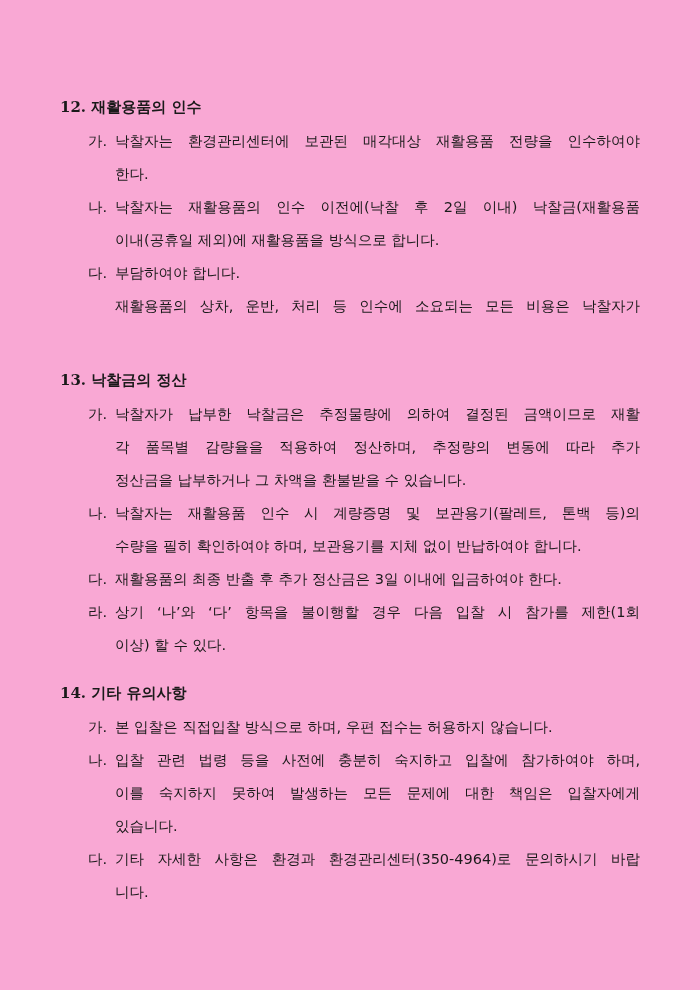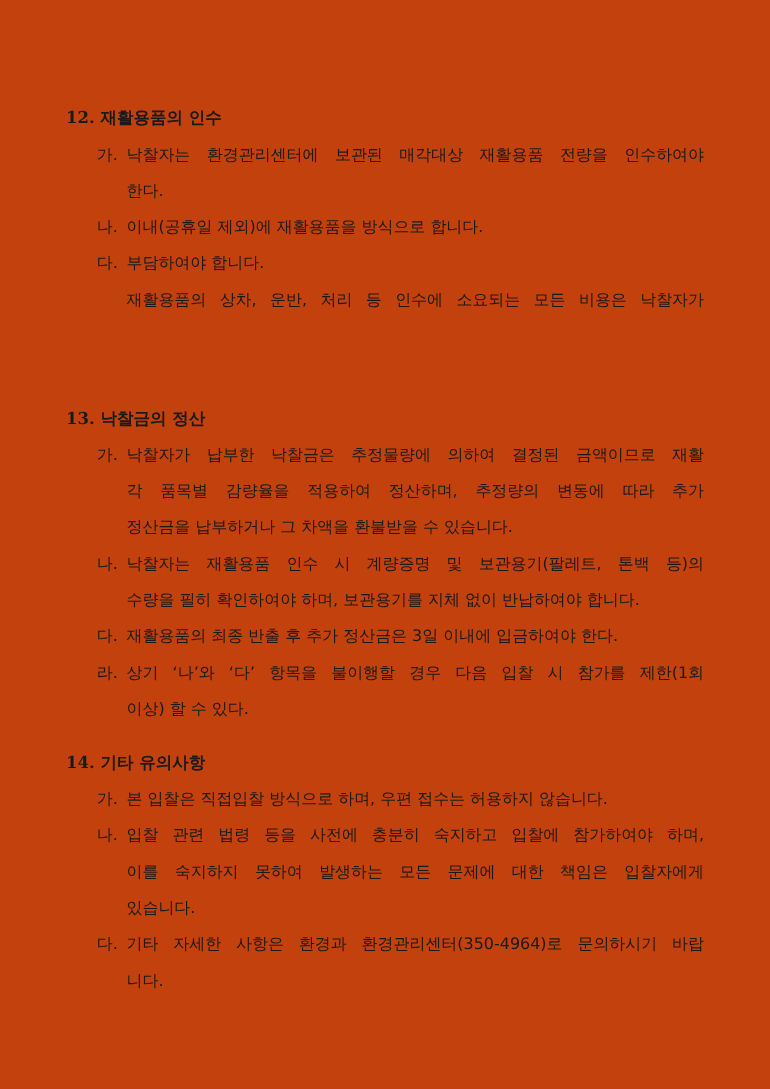--- a/index.html
+++ b/index.html
@@ -14,21 +14,21 @@
       overflow: hidden;
       font-family: "DejaVu Sans", "Liberation Sans", sans-serif;
       color: #1a1a1a;
     }
     .page {
       position: absolute;
       left: 0;
       top: 0;
       width: 700px;
       height: 990px;
-      background: #c2410c;
+      background: #f9a8d4;
     }
     .section {
       position: absolute;
       left: 60px;
       width: 585px;
     }
     .section-title {
       font-family: "DejaVu Serif", "Liberation Serif", serif;
       font-weight: bold;
       font-size: 15px;
@@ -72,20 +72,21 @@
 
   <div class="section" style="top:96px;">
     <div class="section-title">12. 재활용품의 인수</div>
     <div class="item" style="margin-top:-4px;">
       <span class="item-marker">가.</span>
       <span class="item-line">낙찰자는 환경관리센터에 보관된 매각대상 재활용품 전량을 인수하여야</span>
       <span class="item-line last">한다.</span>
     </div>
     <div class="item">
       <span class="item-marker">나.</span>
+      <span class="item-line">낙찰자는 재활용품의 인수 이전에(낙찰 후 2일 이내) 낙찰금(재활용품</span>
       <span class="item-line last">이내(공휴일 제외)에 재활용품을 방식으로 합니다.</span>
     </div>
     <div class="item">
       <span class="item-marker">다.</span>
       <span class="item-line last">부담하여야 합니다.</span>
       <span class="item-line">재활용품의 상차, 운반, 처리 등 인수에 소요되는 모든 비용은 낙찰자가</span>
     </div>
   </div>
 
   <div class="section" style="top:369px;">

